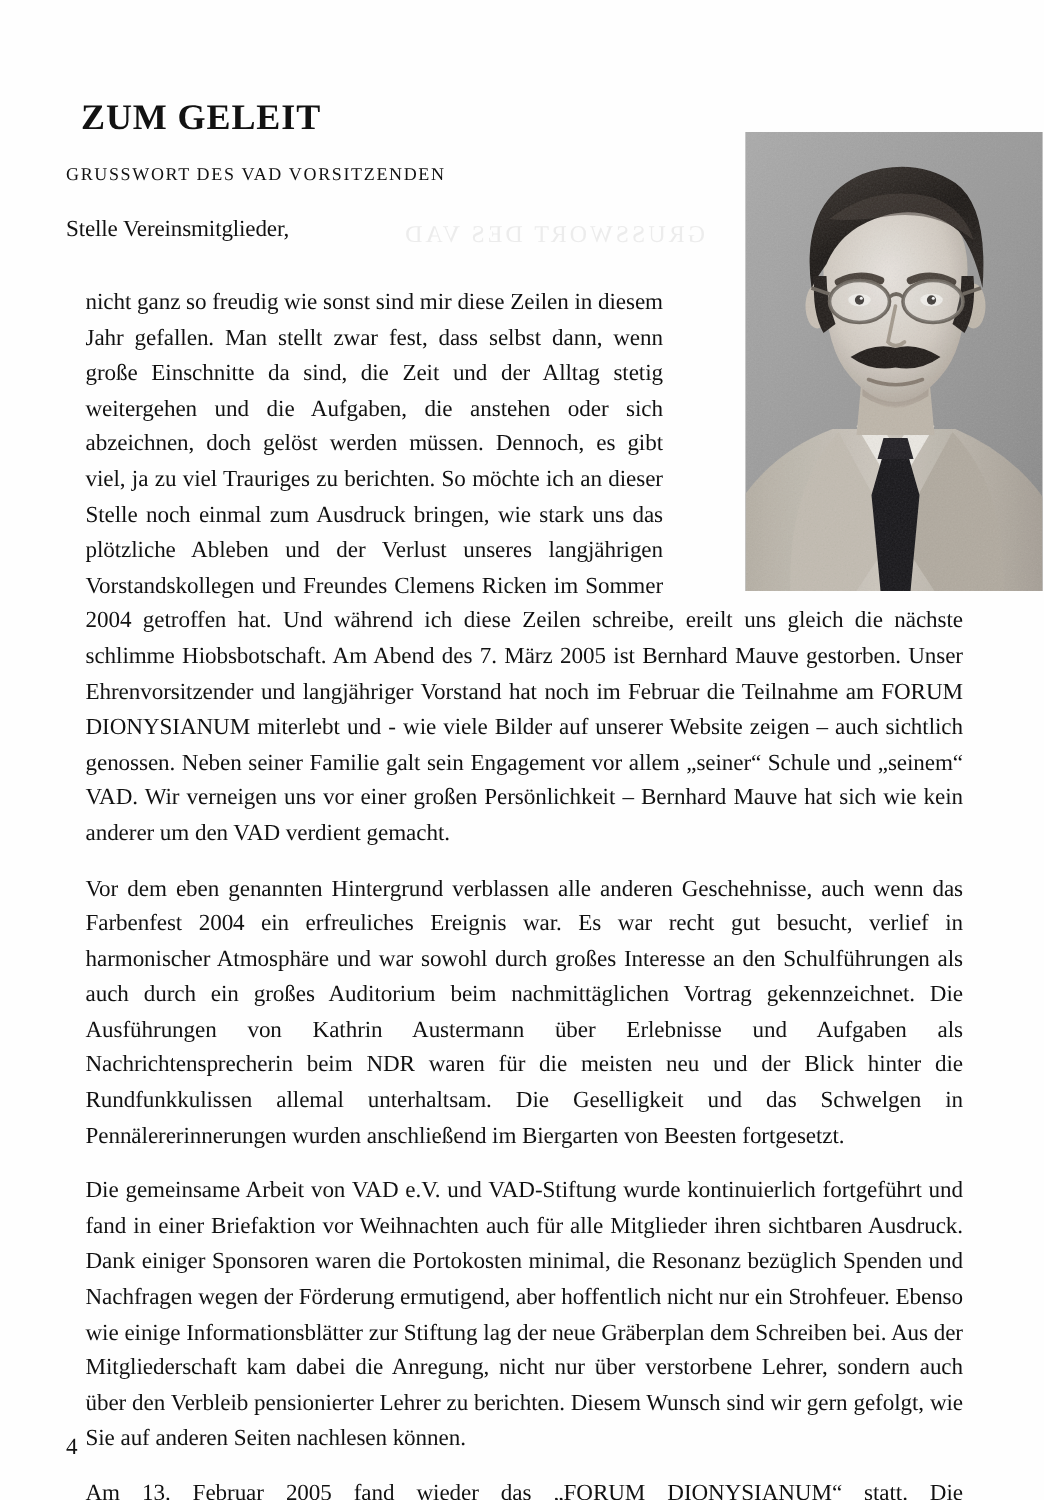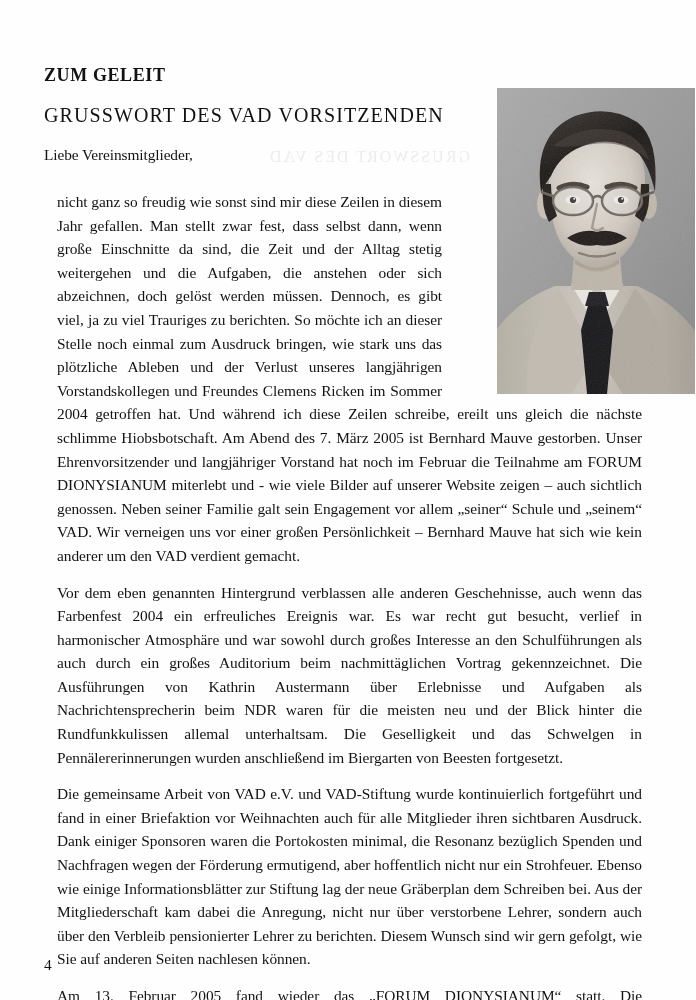--- a/index.html
+++ b/index.html
@@ -20,29 +20,29 @@
   }
 
   
   .heading-block {
     position: absolute;
     left: 44px;
     top: 66px;
     width: 400px;
   }
   .h-main {
-    font-size: 18px;
+    font-size: 24px;
     font-weight: bold;
     letter-spacing: 0.6px;
     line-height: 1.1;
-    margin: 0 0 18px 0;
+    margin: 0 0 18px 10px;
     white-space: nowrap;
   }
   .h-sub {
-    font-size: 20px;
+    font-size: 12px;
     font-weight: normal;
     letter-spacing: 1.1px;
     line-height: 1.1;
     margin: 0 0 20px 0;
     white-space: nowrap;
   }
   .salutation {
     font-size: 15.4px;
     line-height: 1.15;
     margin: 0;
@@ -112,21 +112,21 @@
 </head>
 <body>
 
 <div class="page">
 
   <div class="ghost">GRUSSWORT DES VAD</div>
 
   <div class="heading-block">
     <h1 class="h-main">ZUM GELEIT</h1>
     <h2 class="h-sub">GRUSSWORT DES VAD VORSITZENDEN</h2>
-    <p class="salutation">Liebe Vereinsmitglieder,</p>
+    <p class="salutation">Stelle Vereinsmitglieder,</p>
   </div>
 
   <figure class="photo-frame" aria-label="Schwarzweiß-Porträtfoto eines Mannes mittleren Alters mit Brille, Schnurrbart, hellem Sakko und dunkler Krawatte">
     <svg width="198" height="306" viewBox="0 0 198 306" role="img" aria-hidden="true">
       <defs>
         <linearGradient id="bgGrad" x1="0" y1="0" x2="1" y2="1">
           <stop offset="0%" stop-color="#b0b0b0"></stop>
           <stop offset="55%" stop-color="#9d9d9d"></stop>
           <stop offset="100%" stop-color="#8c8c8c"></stop>
         </linearGradient>

